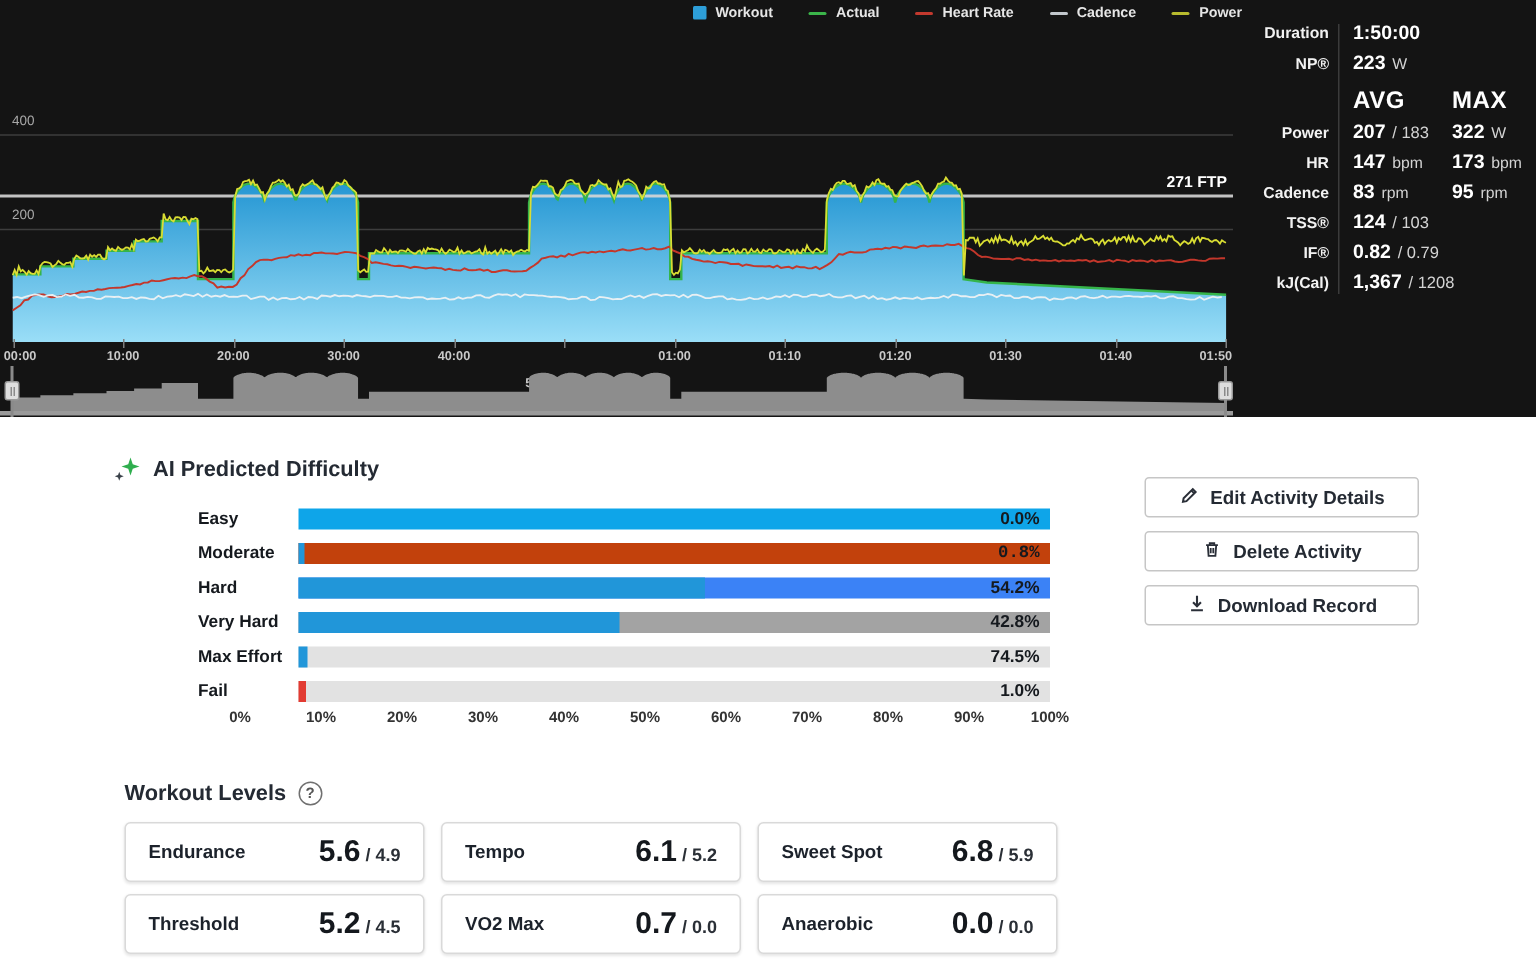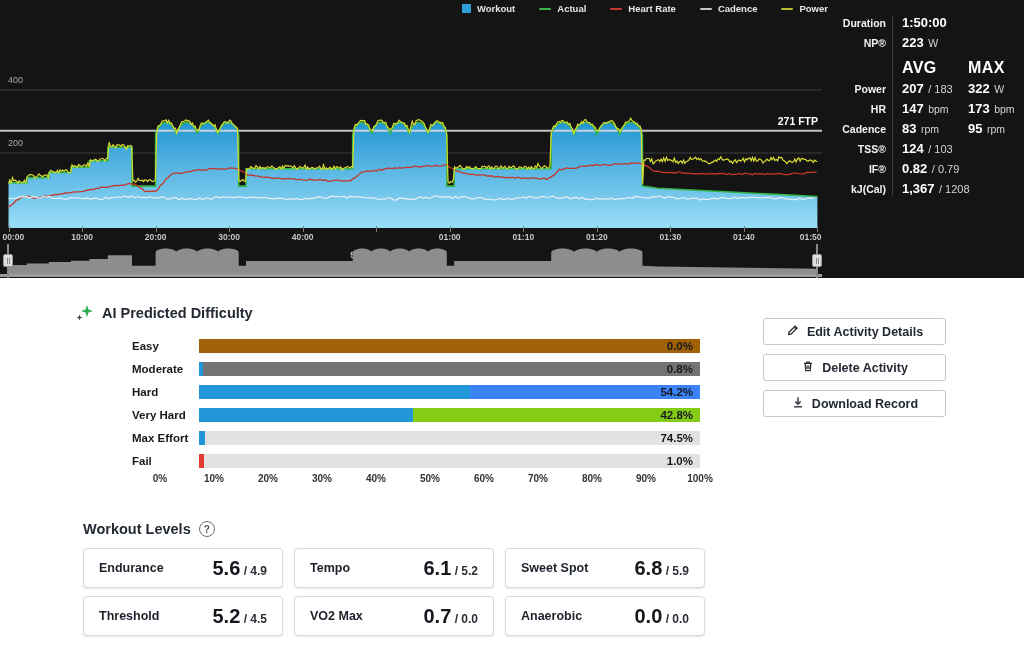--- a/index.html
+++ b/index.html
@@ -216,42 +216,42 @@
       <svg width="18" height="18" viewBox="0 0 18 18">
         <path d="M11 1 L12.5 5.5 L17 7 L12.5 8.5 L11 13 L9.5 8.5 L5 7 L9.5 5.5 Z" fill="#2fae4e"></path>
         <path d="M3.5 10.5 L4.3 12.7 L6.5 13.5 L4.3 14.3 L3.5 16.5 L2.7 14.3 L0.5 13.5 L2.7 12.7 Z" fill="#3a4149"></path>
       </svg>
       <h3>AI Predicted Difficulty</h3>
     </div>
 
     <div class="diff-chart" id="diff-chart">
         <div class="drow">
           <span class="dlabel">Easy</span>
-          <div class="dtrack" style="background: #a16207; text-align: right;">
+          <div class="dtrack" style="background: #0ea5e9; text-align: right;">
             <div class="dfill" style="width: 0%; background: rgb(33, 150, 217);"></div>
             <span class="dpct">0.0%</span>
           </div>
         </div>
         <div class="drow">
           <span class="dlabel">Moderate</span>
-          <div class="dtrack" style="background: #737373;">
+          <div class="dtrack" style="background: #c2410c; font-family: Liberation Mono, monospace;">
             <div class="dfill" style="width: 0.8%; background: rgb(33, 150, 217);"></div>
             <span class="dpct">0.8%</span>
           </div>
         </div>
         <div class="drow">
           <span class="dlabel">Hard</span>
           <div class="dtrack" style="background: #3b82f6;">
             <div class="dfill" style="width: 54.2%; background: rgb(33, 150, 217);"></div>
             <span class="dpct">54.2%</span>
           </div>
         </div>
         <div class="drow">
           <span class="dlabel">Very Hard</span>
-          <div class="dtrack" style="background: #84cc16;">
+          <div class="dtrack" style="background: #a3a3a3;">
             <div class="dfill" style="width: 42.8%; background: rgb(33, 150, 217);"></div>
             <span class="dpct">42.8%</span>
           </div>
         </div>
         <div class="drow">
           <span class="dlabel">Max Effort</span>
           <div class="dtrack" style="background: rgb(226, 226, 226);">
             <div class="dfill" style="width: 1.2%; background: rgb(33, 150, 217);"></div>
             <span class="dpct">74.5%</span>
           </div>

